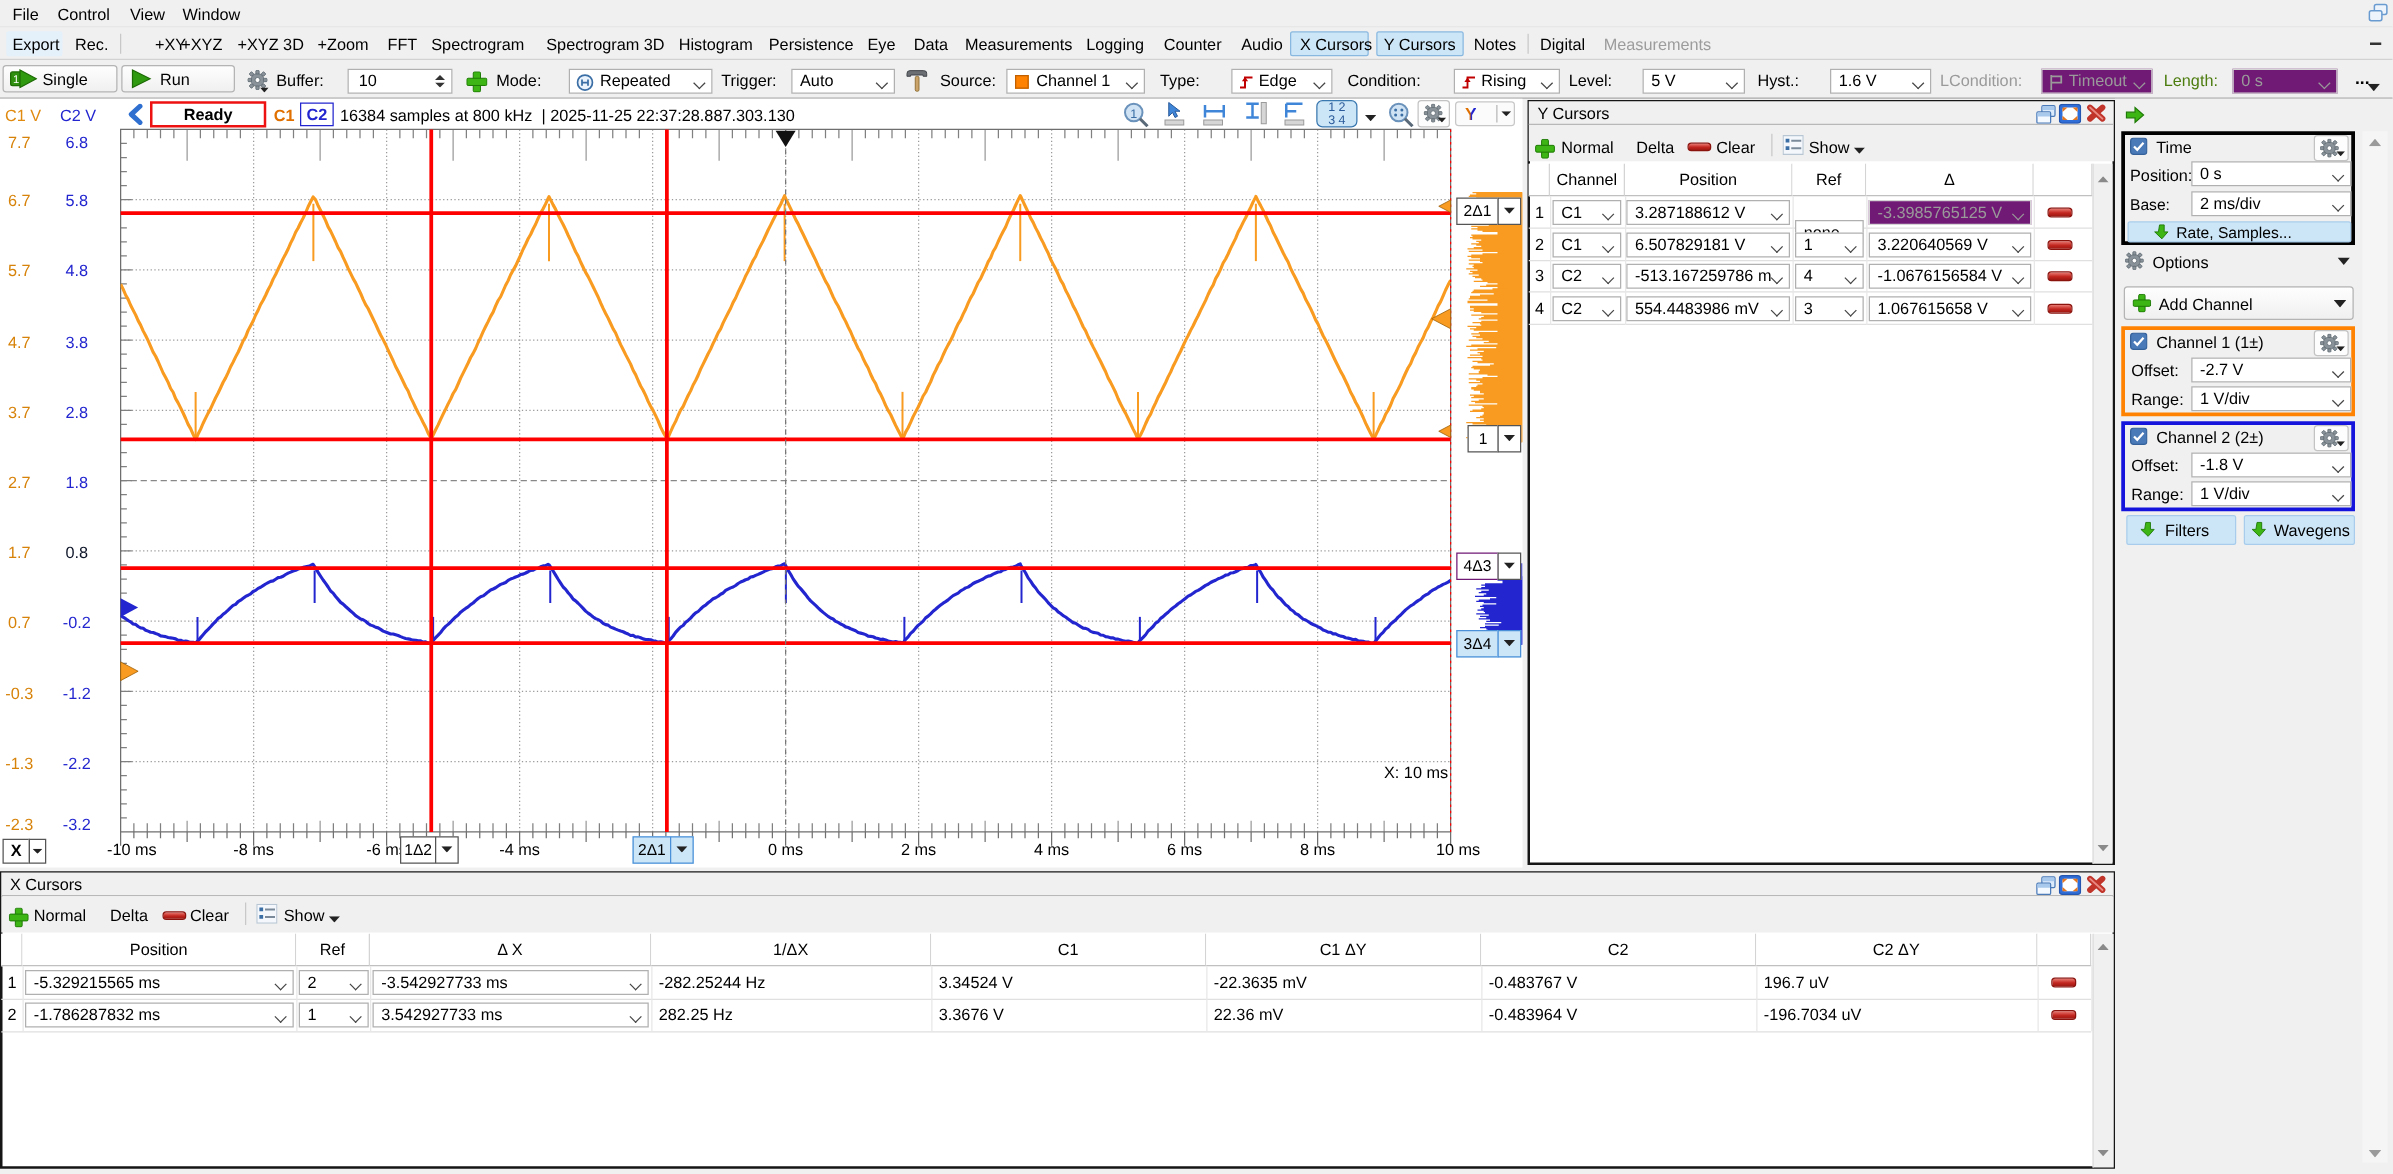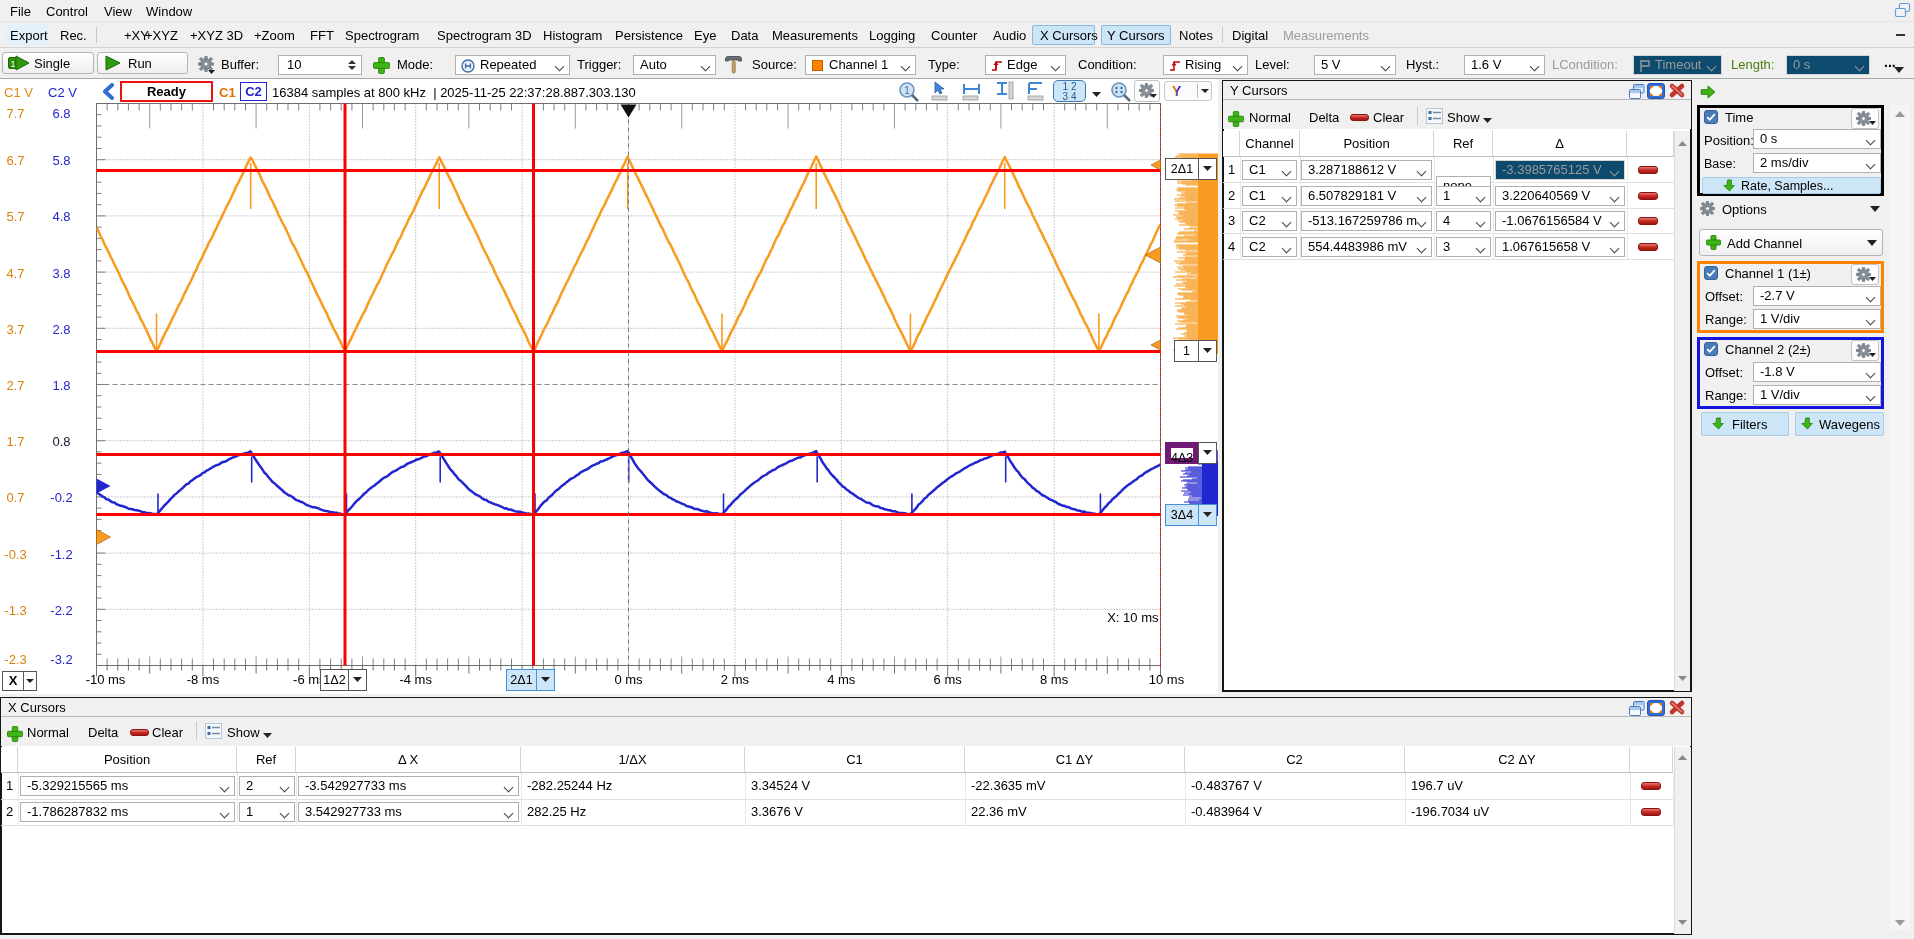--- a/index.html
+++ b/index.html
@@ -1,19 +1,19 @@
 <!DOCTYPE html>
 <html><head><meta charset="utf-8"><style>
 *{margin:0;padding:0;box-sizing:border-box}
 html,body{width:1914px;height:939px;overflow:hidden;background:#f0f0f0;font-family:"Liberation Sans",sans-serif;font-size:13px;color:#000}
 .ab{position:absolute}
 .lb{white-space:nowrap}
 .ch{position:absolute;width:7px;height:7px;border:solid #444;border-width:0 1.6px 1.6px 0;transform:rotate(45deg)}
 .combo{background:#fff;border:1px solid #b0b0b0;white-space:nowrap;overflow:hidden;line-height:18px}
-.combo.dis{background:#0c4a6e;border-color:#d5d5d5;color:#9a9a9a}
+.combo.dis{background:#701a75;border-color:#d5d5d5;color:#9a9a9a}
 .th{position:absolute;background:#fff;border-right:1px solid #d4d4d4;border-bottom:1px solid #c0c0c0;text-align:center}
 </style></head><body>
 <div class="ab" style="left:0px;top:0px;width:1914px;height:22px;background:#f0f0f0;border-bottom:1px solid #e3e3e3"></div>
 <div class="ab lb" style="left:10px;top:4px;">File</div>
 <div class="ab lb" style="left:46px;top:4px;">Control</div>
 <div class="ab lb" style="left:104px;top:4px;">View</div>
 <div class="ab lb" style="left:146px;top:4px;">Window</div>
 <svg class="ab" style="left:1894px;top:2px" width="17" height="17">
     <g fill="#eef4fb" stroke="#6a9bd0" stroke-width="1.2">
       <rect x="5.5" y="1.5" width="10" height="8" rx="1.5"></rect>
@@ -342,21 +342,21 @@
 <div class="ab" style="left:1165px;top:158px;width:34px;height:22px;background:#fff;border:1px solid #555;text-align:center;padding:3px 0 0 0;font-size:12.5px">2Δ1</div>
 <div class="ab" style="left:1198px;top:158px;width:19px;height:22px;background:#fff;border:1px solid #555"></div>
 <svg class="ab" style="left:1203px;top:166px" width="9" height="5">
     <polygon points="0,0 9,0 4.5,5" fill="#222"></polygon>
   </svg>
 <div class="ab" style="left:1174px;top:340px;width:25px;height:22px;background:#fff;border:1px solid #555;text-align:center;padding:3px 0 0 0;font-size:12.5px">1</div>
 <div class="ab" style="left:1198px;top:340px;width:19px;height:22px;background:#fff;border:1px solid #555"></div>
 <svg class="ab" style="left:1203px;top:348px" width="9" height="5">
     <polygon points="0,0 9,0 4.5,5" fill="#222"></polygon>
   </svg>
-<div class="ab" style="left:1165px;top:442px;width:34px;height:22px;background:#fff;border:6px solid #701a75;text-align:center;padding:3px 0 0 0;font-size:12.5px">4Δ3</div>
+<div class="ab" style="left:1165px;top:442px;width:34px;height:22px;background:#fff;border:1px solid #701a75;text-align:center;padding:3px 0 0 0;font-size:12.5px">4Δ3</div>
 <div class="ab" style="left:1198px;top:442px;width:19px;height:22px;background:#fff;border:1px solid #555"></div>
 <svg class="ab" style="left:1203px;top:450px" width="9" height="5">
     <polygon points="0,0 9,0 4.5,5" fill="#222"></polygon>
   </svg>
 <div class="ab" style="left:1165px;top:504px;width:34px;height:22px;background:#cde6f7;border:1px solid #4a90d9;text-align:center;padding:3px 0 0 0;font-size:12.5px">3Δ4</div>
 <div class="ab" style="left:1198px;top:504px;width:19px;height:22px;background:#cde6f7;border:1px solid #4a90d9"></div>
 <svg class="ab" style="left:1203px;top:512px" width="9" height="5">
     <polygon points="0,0 9,0 4.5,5" fill="#222"></polygon>
   </svg>
 <div class="ab" style="left:320px;top:669px;width:29px;height:22px;background:#fff;border:1px solid #555;text-align:center;padding:3px 0 0 0;font-size:12.5px">1Δ2</div>

